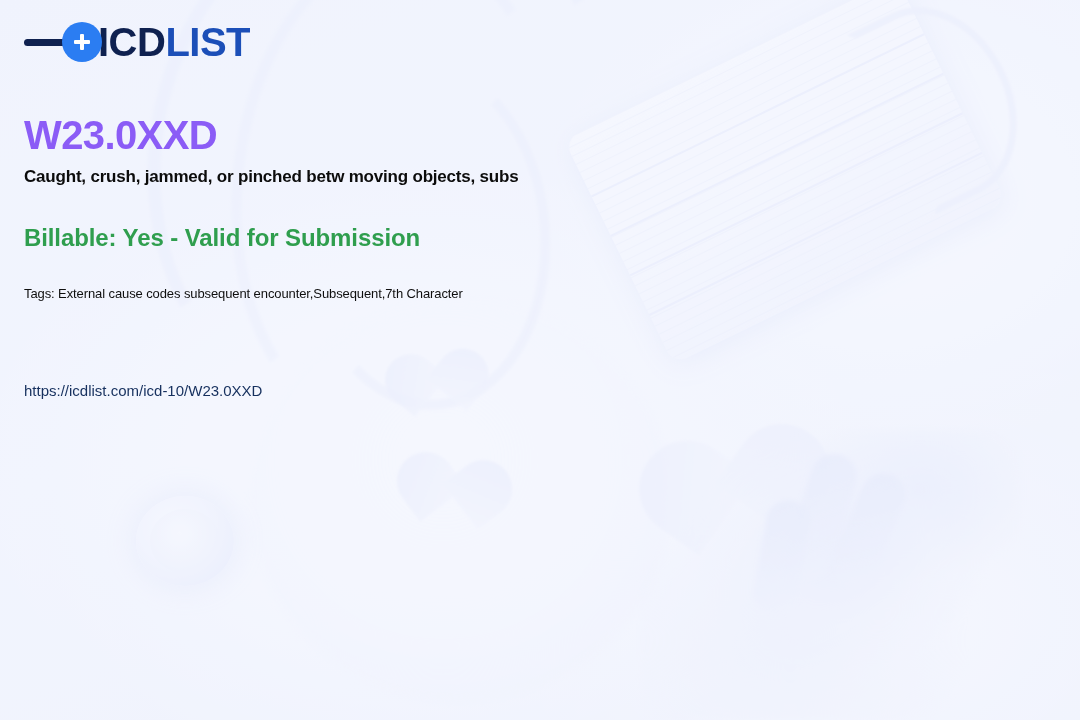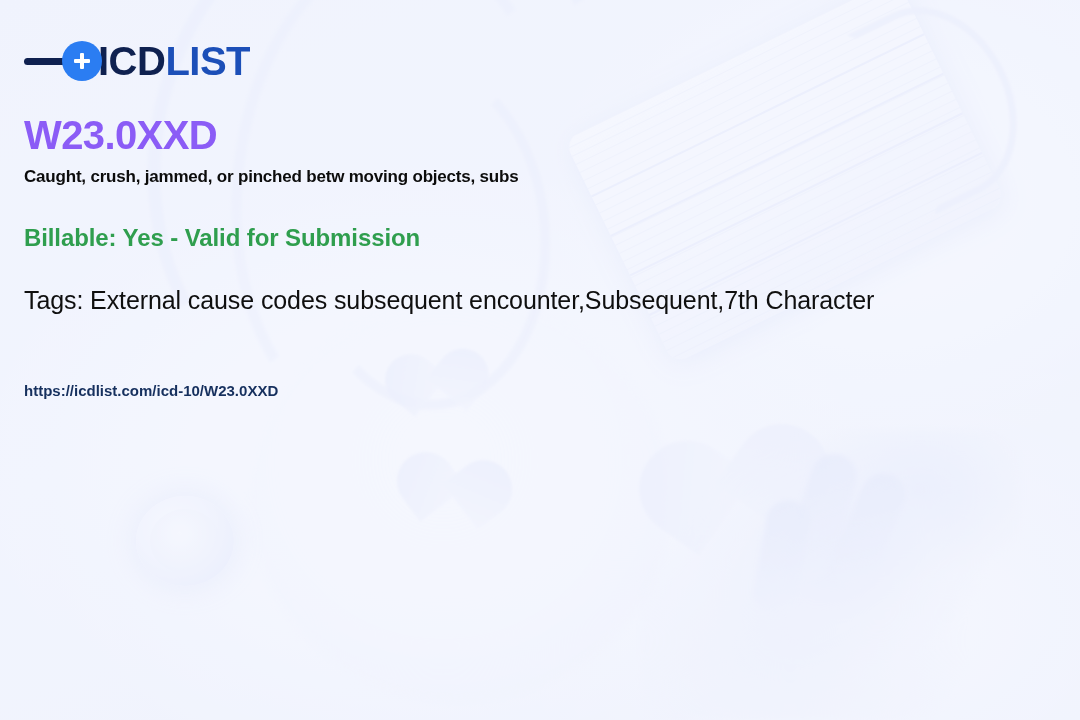--- a/index.html
+++ b/index.html
@@ -187,21 +187,20 @@
     z-index: 5;
   }
 
   
   .header {
     position: absolute;
     left: 24px; top: 22px;
     display: flex;
     align-items: center;
     gap: 26px;
-    margin-top: 19px;
   }
   .logo {
     display: flex;
     align-items: center;
   }
   .logo-dash {
     width: 42px;
     height: 7px;
     border-radius: 4px;
     background: #0f2150;
@@ -275,31 +274,31 @@
     left: 24px; top: 224px;
     font-size: 24px;
     font-weight: 700;
     color: #2f9e4e;
     letter-spacing: -.1px;
     white-space: nowrap;
   }
   .tags {
     position: absolute;
     left: 24px; top: 286px;
-    font-size: 25px;
+    font-size: 13px;
     font-weight: 400;
     color: #0f0f0f;
     letter-spacing: -.1px;
     white-space: nowrap;
   }
   .url {
     position: absolute;
     left: 24px; top: 382px;
     font-size: 15px;
-    font-weight: 700;
+    font-weight: 400;
     color: #16305e;
     letter-spacing: 0;
     white-space: nowrap;
   }
 </style>
 </head>
 <body>
 
 <div class="card">
 

